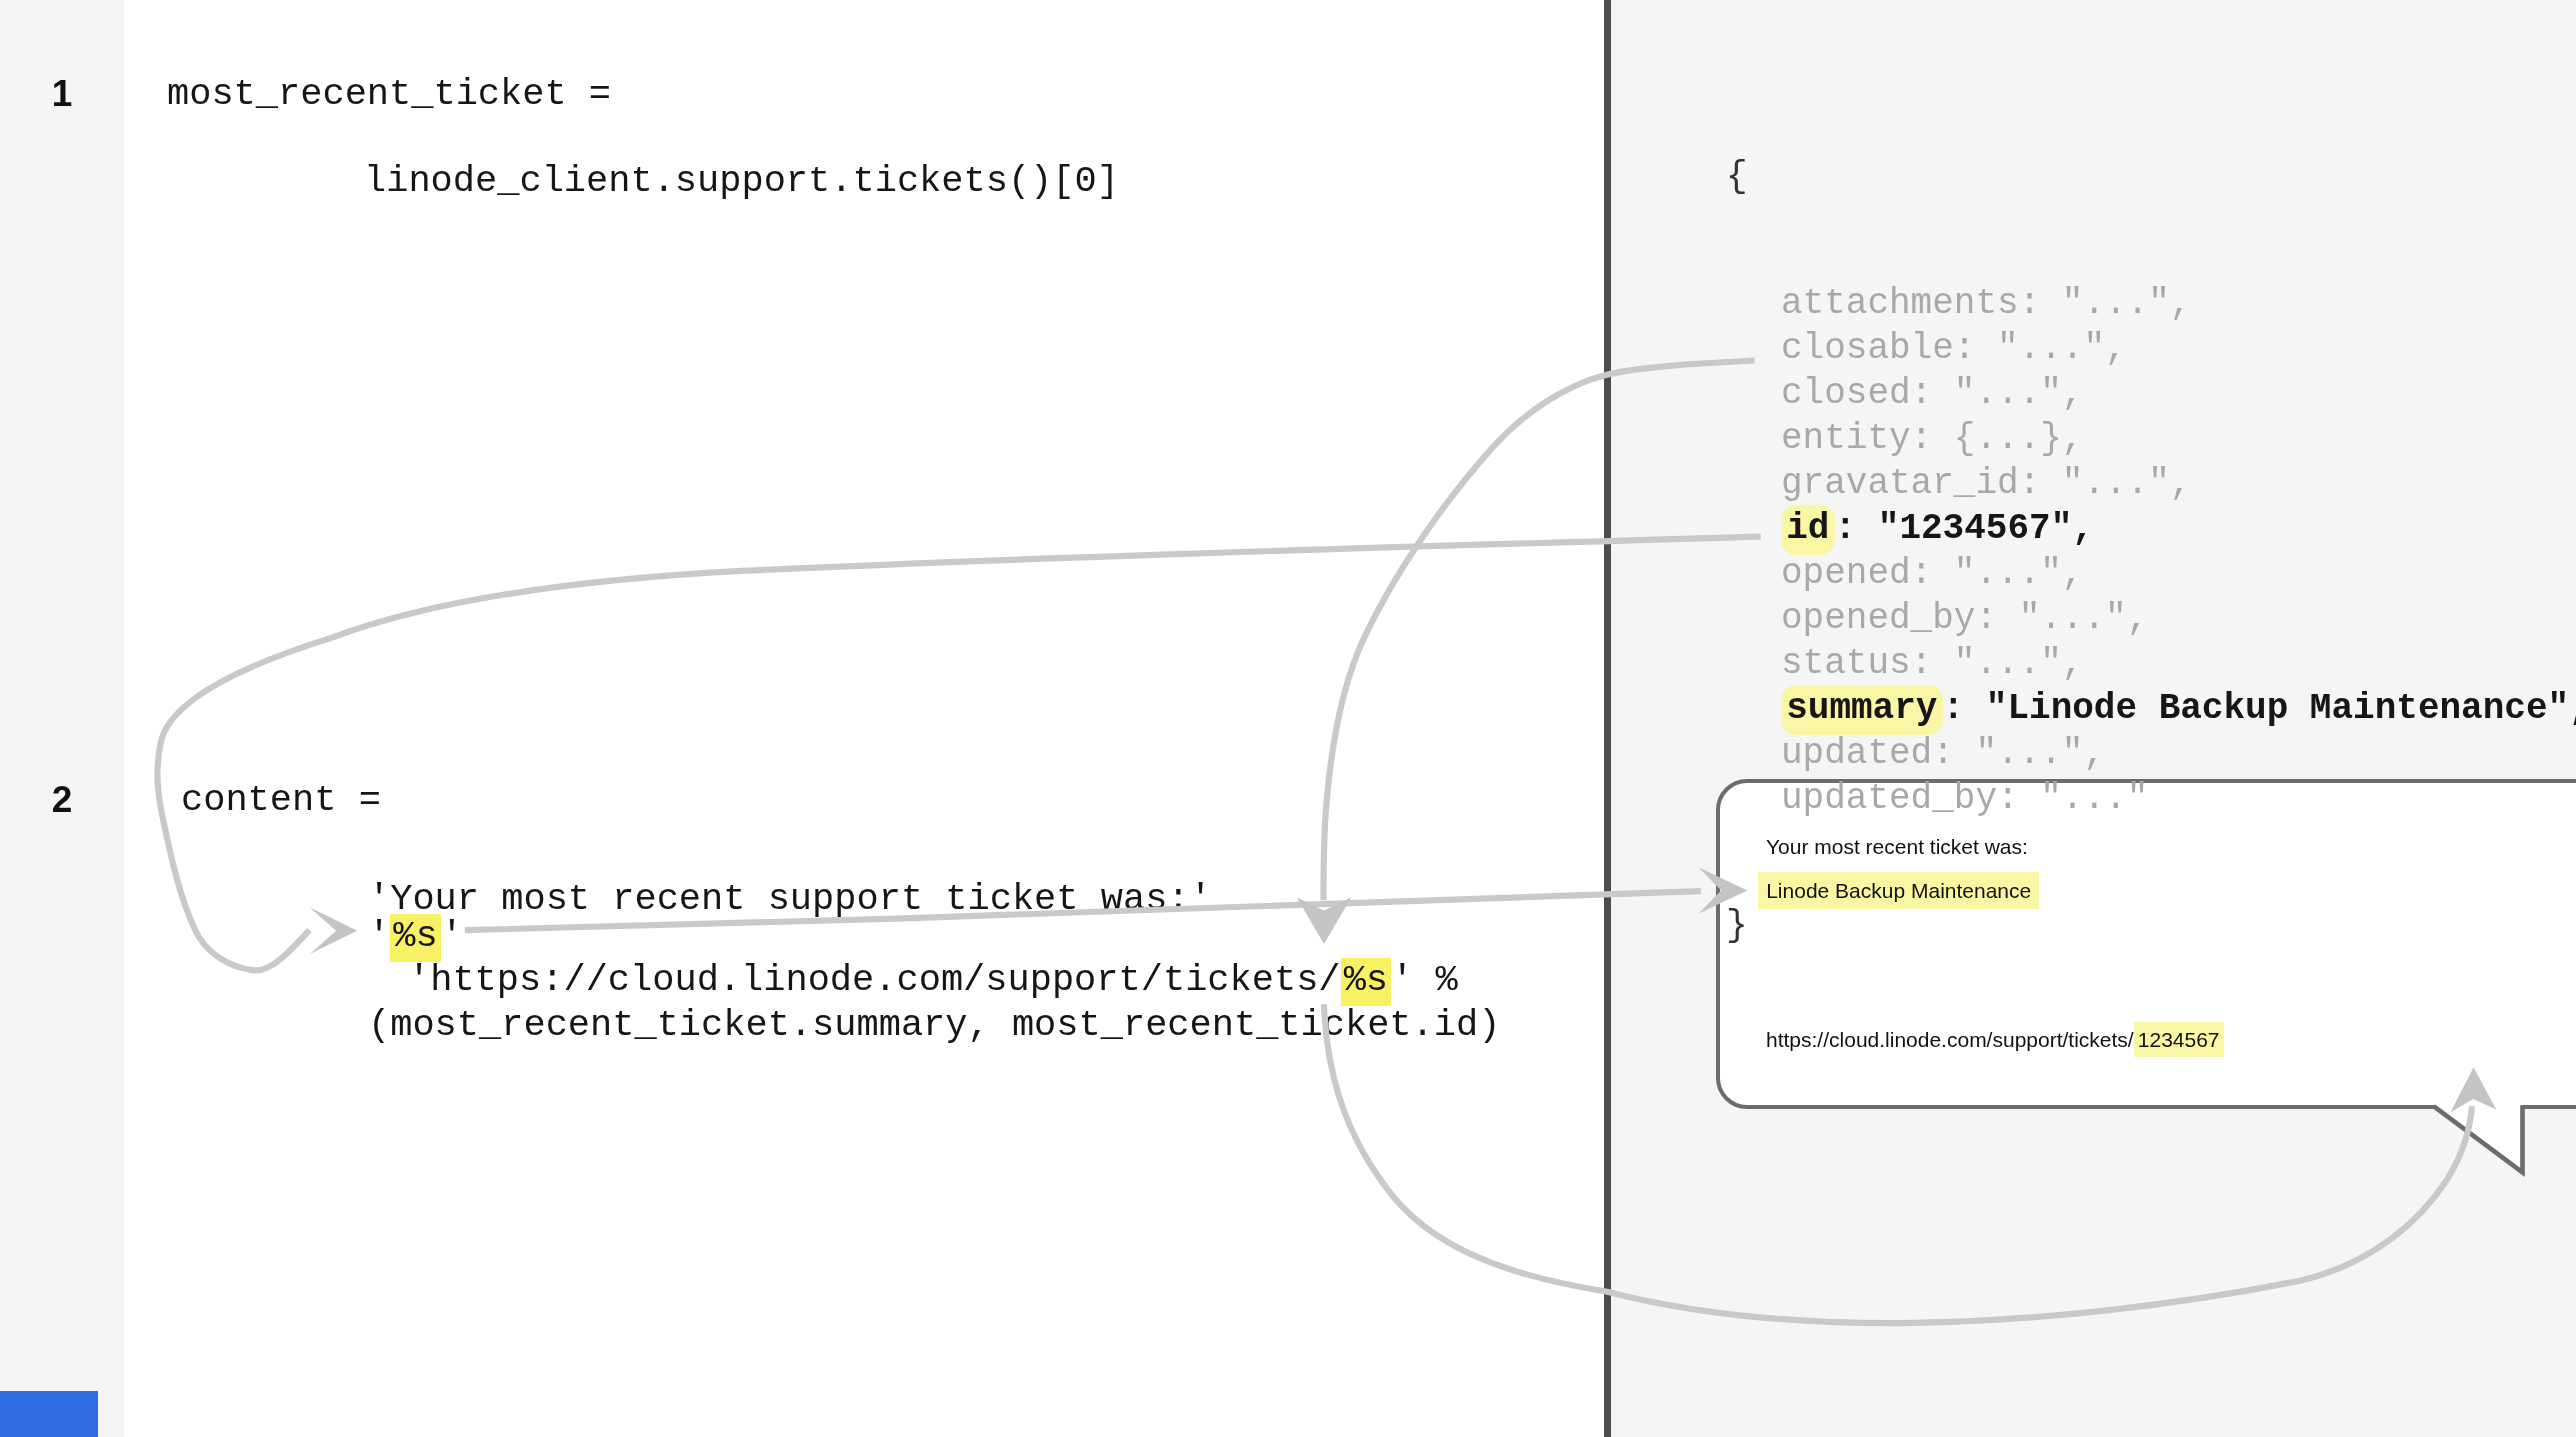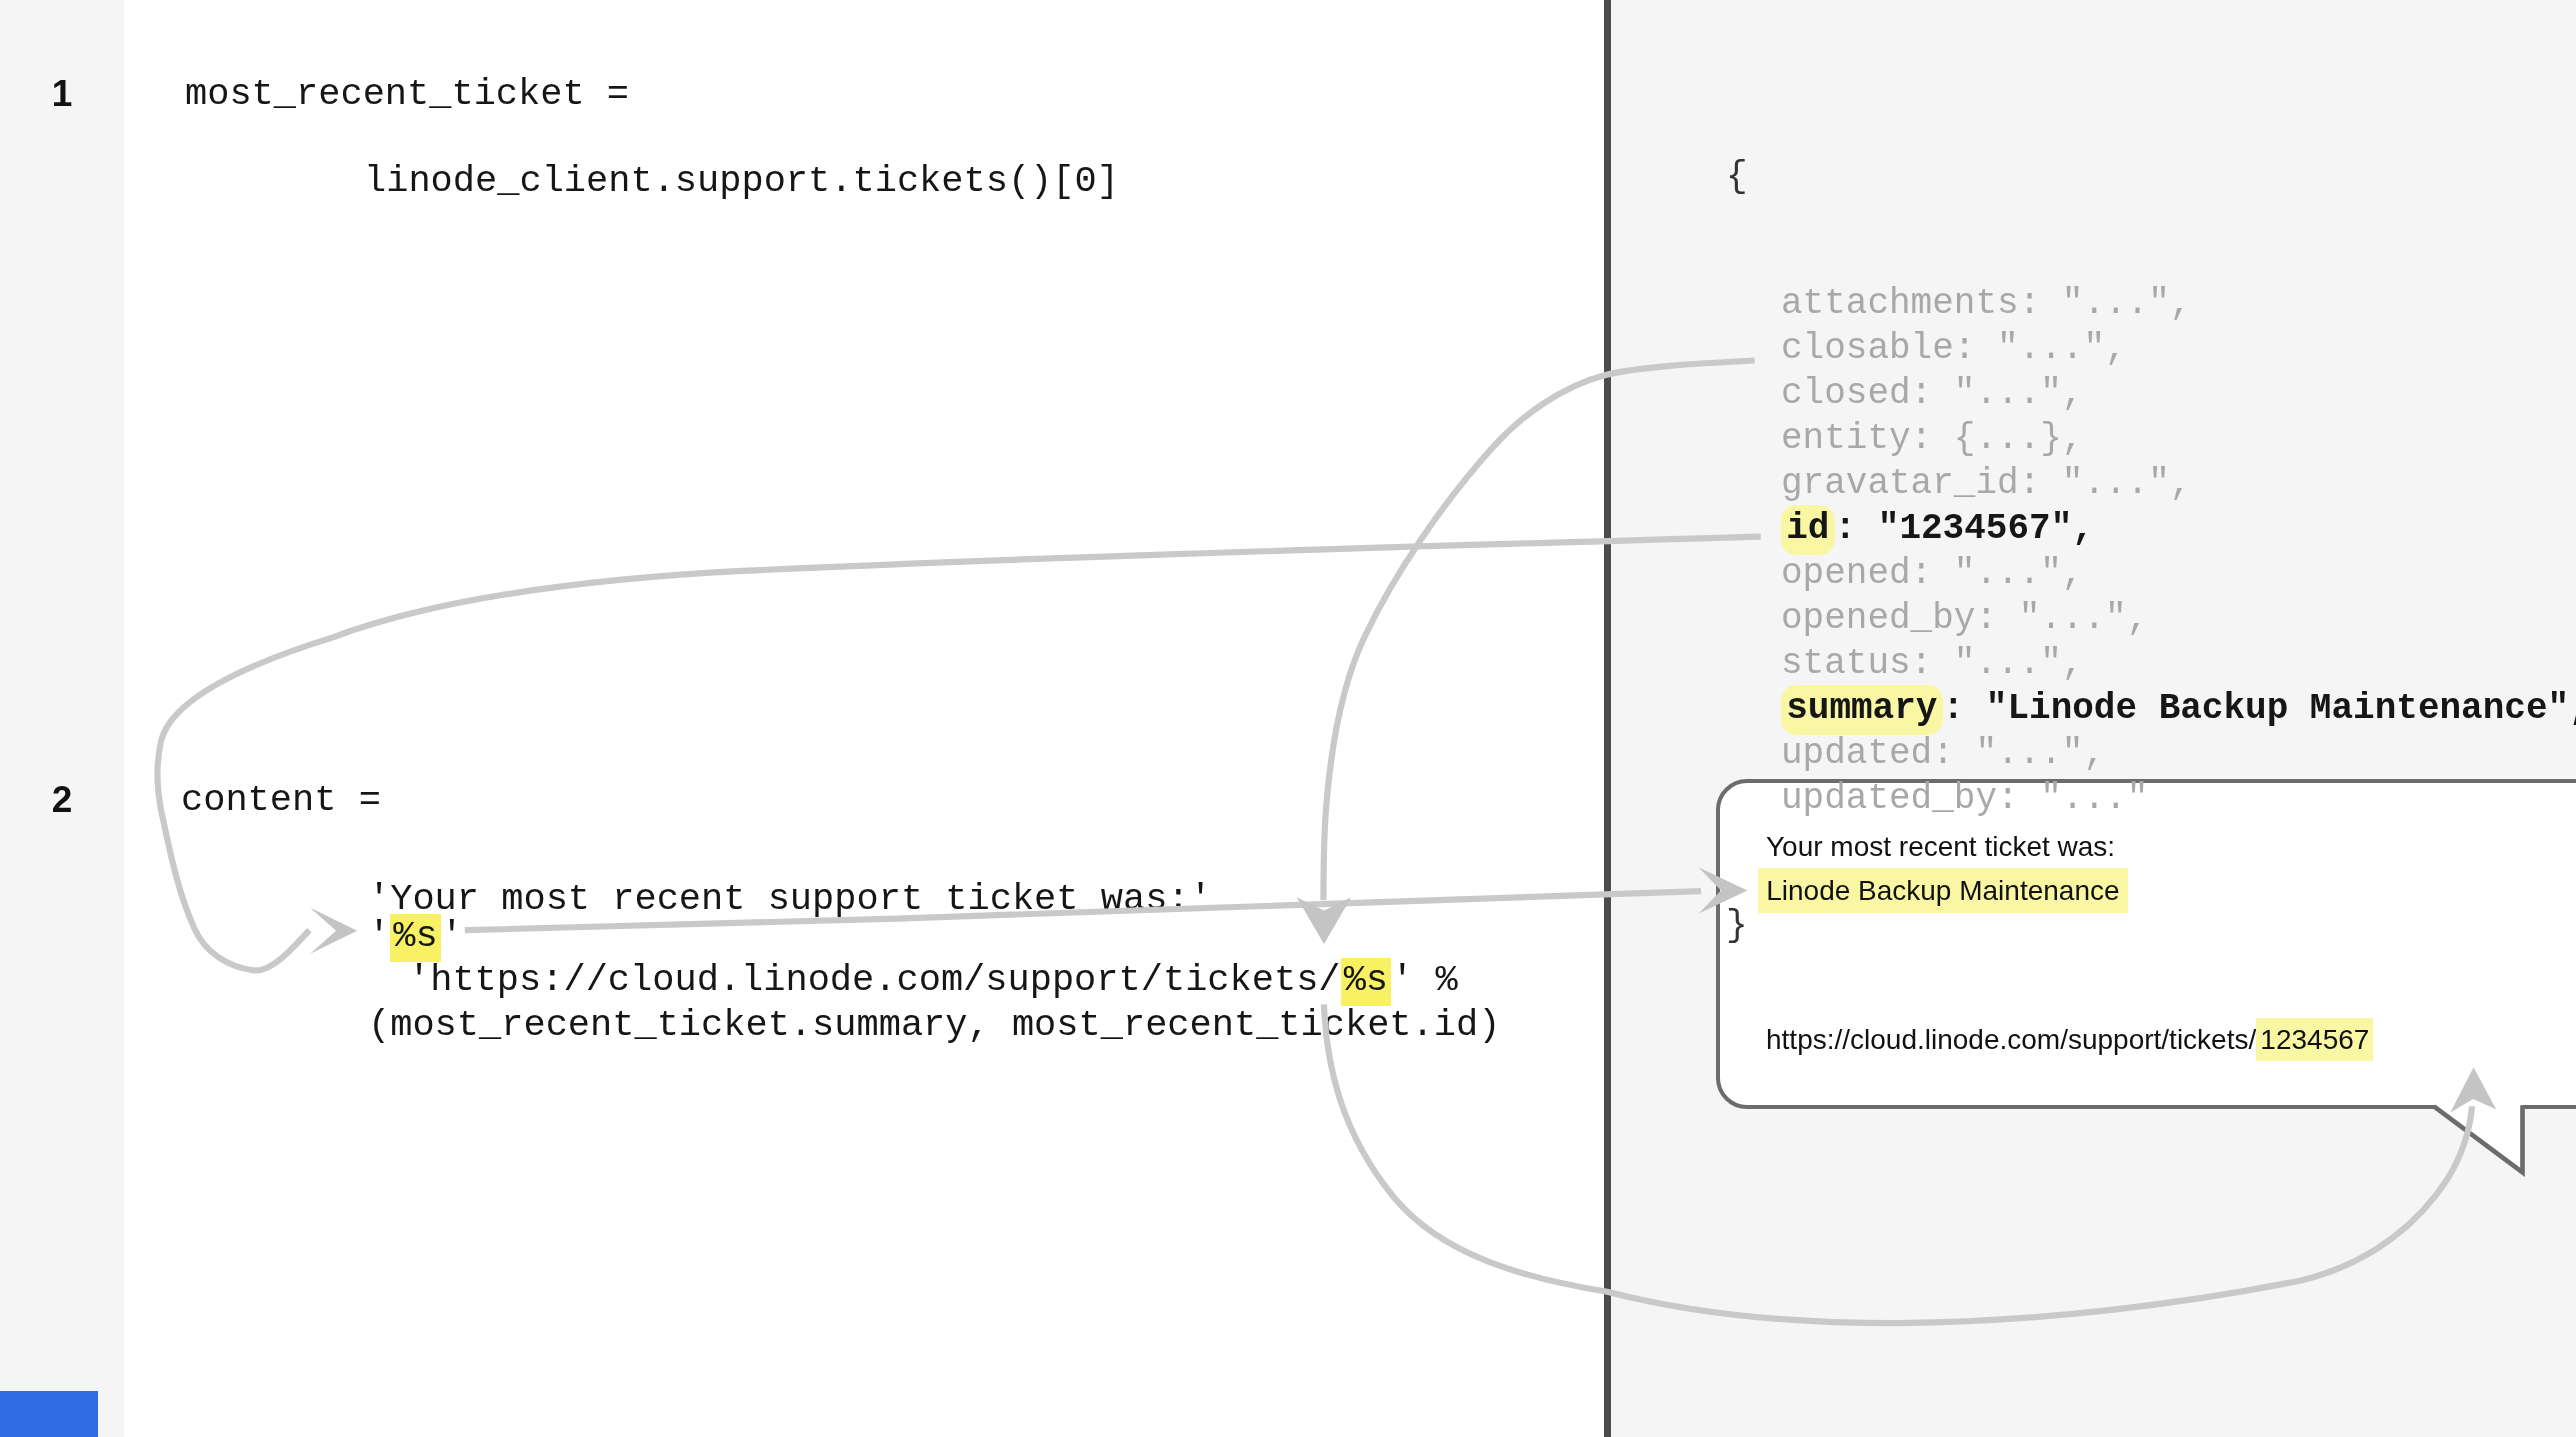--- a/index.html
+++ b/index.html
@@ -25,42 +25,42 @@
 
   .line-number{position:absolute;left:0;width:124px;text-align:center;
     font-family:"Liberation Sans","DejaVu Sans",sans-serif;font-weight:bold;
     font-size:37px;line-height:46px;color:#111;z-index:20;}
   .ln-1{top:71px;}
   .ln-2{top:777px;}
 
   .code-line{position:absolute;font-family:"Liberation Mono","DejaVu Sans Mono",monospace;
     font-size:37px;line-height:46px;color:var(--ink);white-space:pre;z-index:20;}
   .code-line span{white-space:pre;}
-  .cl-1a{left:185px;top:71px;}
+  .cl-1a{left:167px;top:71px;}
   .cl-1b{left:364px;top:158px;}
   .cl-2a{left:181px;top:777px;}
   .cl-2b{left:368px;top:844px;margin-top:32px;}
   .cl-2c{left:368px;top:913px;}
   .cl-2d{left:368px;top:957px;margin-left:40px;}
   .cl-2e{left:368px;top:1002px;text-align:right;}
   .code-mark{background:var(--hl-code);padding:1px 3.1px 5.2px 3.1px;}
 
   .json-block{position:absolute;left:1726px;top:72px;z-index:20;
     font-family:"Liberation Mono","DejaVu Sans Mono",monospace;
     font-size:36px;color:var(--muted);white-space:pre;}
   .json-row{height:45px;line-height:45px;white-space:pre;}
   .json-row.brace{color:#333;}
   .json-row.indent{padding-left:55px;}
   .json-row .key-mark{background:var(--hl-right);padding:3.1px 5.2px 6.2px 5.2px;
     color:var(--ink);font-weight:bold;border-radius:15px;}
   .json-row .hl-rest{color:var(--ink);font-weight:bold;}
 
   .bubble{position:absolute;left:1716px;top:779px;width:904px;height:330px;
     background:#ffffff;border:4.1px solid var(--bubble-border);border-radius:31px;z-index:10;}
-  .bubble-text{position:absolute;font-size:28px;line-height:38px;color:#111;
+  .bubble-text{position:absolute;font-size:21px;line-height:38px;color:#111;
     white-space:pre;z-index:20;}
   .bt-1{left:1766px;top:828px;}
   .bt-2{left:1758px;top:872px;}
   .bt-3{left:1766px;top:1021px;}
   .bubble-mark{background:var(--hl-right);padding:7.2px 8.2px;}
   .bubble-mark-id{background:var(--hl-right);padding:6.2px 4.1px;}
 
   .connector-layer{position:absolute;left:0;top:0;width:2684px;height:1437px;
     z-index:30;pointer-events:none;}
 

